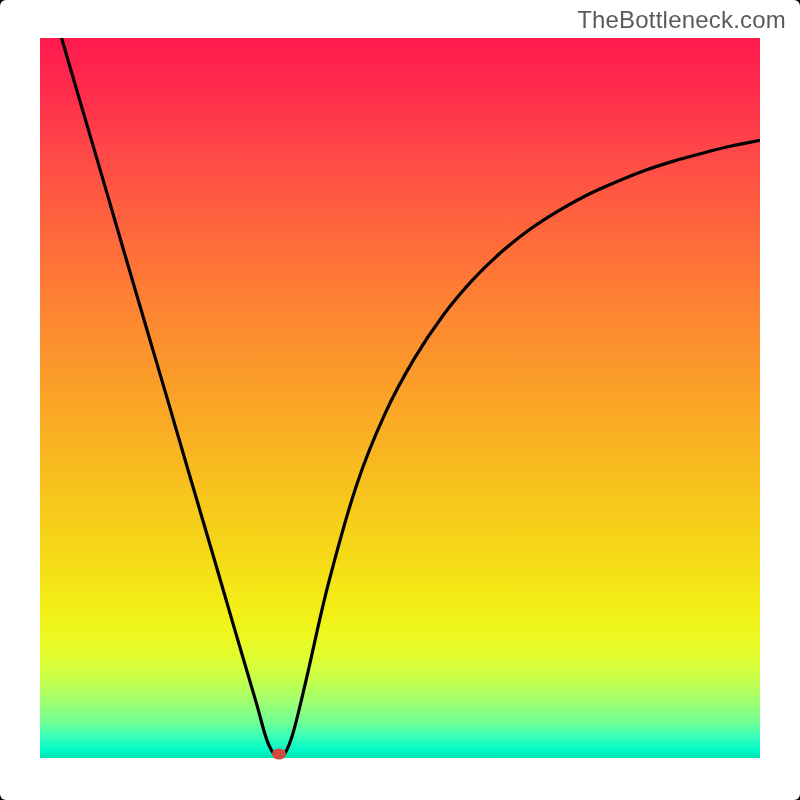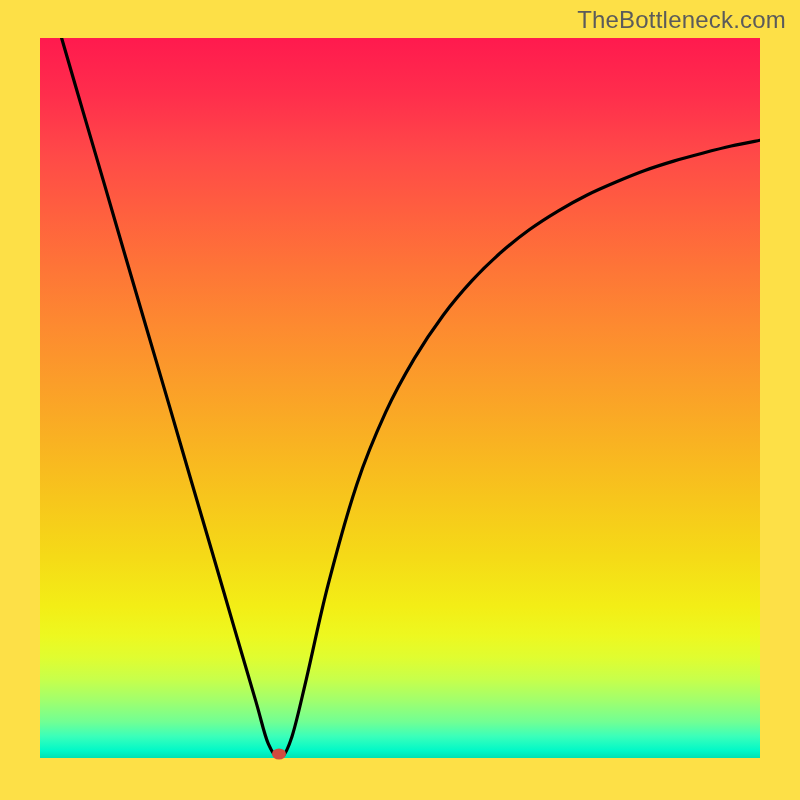--- a/index.html
+++ b/index.html
@@ -8,21 +8,22 @@
     width: 800px;
     height: 800px;
     overflow: hidden;
     background: #000;
     font-family: Arial, Helvetica, sans-serif;
   }
   .frame {
     position: relative;
     width: 800px;
     height: 800px;
-    background: #fde047;
+    background: #ffffff;
+    border-radius: 6px;
   }
   .watermark {
     position: absolute;
     top: 6px;
     right: 14px;
     color: #5b5b5b;
     font-size: 24px;
     font-weight: 500;
     letter-spacing: 0.2px;
     z-index: 10;

